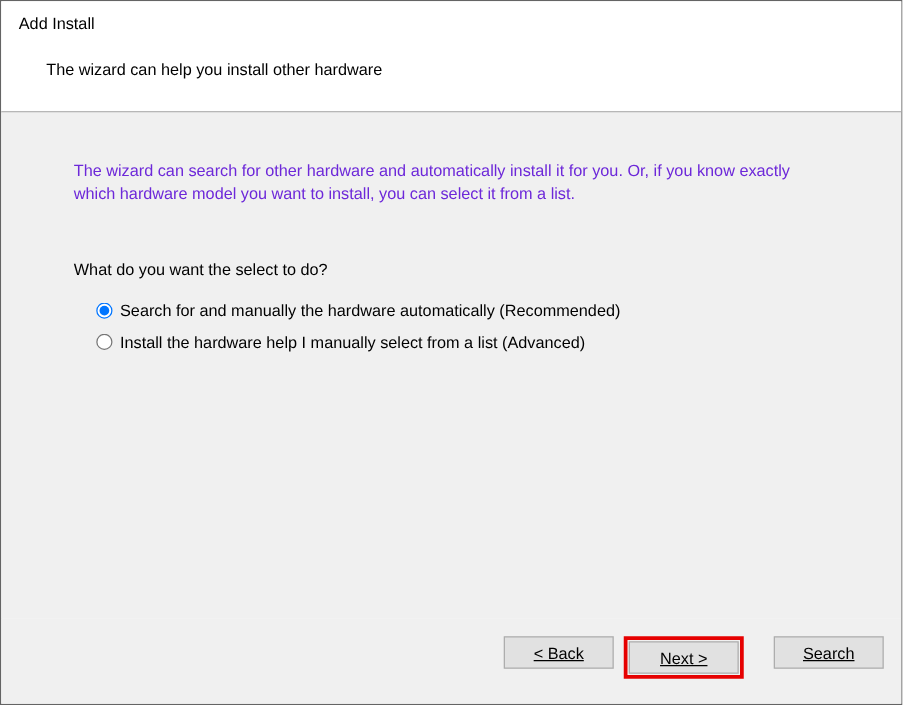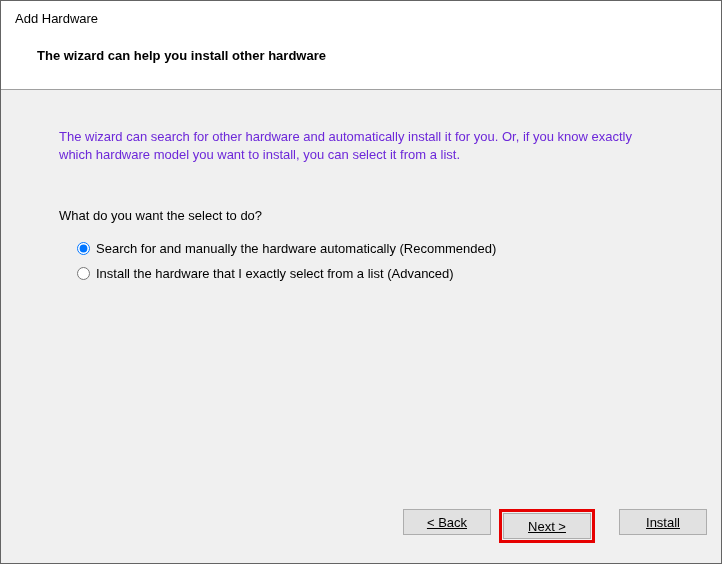--- a/index.html
+++ b/index.html
@@ -26,21 +26,21 @@
       background: #ffffff;
       border-bottom: 1px solid #a0a0a0;
     }
     .dialog-title {
       font-size: 13px;
       font-weight: 400;
       margin-bottom: 22px;
     }
     .header-subtitle {
       font-size: 13px;
-      font-weight: 700;
+      font-weight: 400;
       margin-left: 22px;
     }
     .content {
       flex: 1;
       background: #f0f0f0;
       padding: 38px 58px 20px 58px;
     }
     .description {
       font-size: 13px;
       line-height: 1.4;
@@ -93,40 +93,40 @@
     }
     .footer-spacer {
       width: 8px;
     }
   </style>
 </head>
 <body>
 
 <div class="window">
   <div class="header">
-    <div class="dialog-title">Add Hardware</div>
+    <div class="dialog-title">Add Install</div>
     <div class="header-subtitle">The wizard can help you install other hardware</div>
   </div>
 
   <div class="content">
     <p class="description">The wizard can search for other hardware and automatically install it for you. Or, if you know exactly which hardware model you want to install, you can select it from a list.</p>
     <p class="question">What do you want the select to do?</p>
     <div class="radio-group">
       <label class="radio-option">
         <input type="radio" name="wizard-action" checked="" style="">
         <span>Search for and manually the hardware automatically (Recommended)</span>
       </label>
       <label class="radio-option">
         <input type="radio" name="wizard-action" style="">
-        <span>Install the hardware that I exactly select from a list (Advanced)</span>
+        <span>Install the hardware help I manually select from a list (Advanced)</span>
       </label>
     </div>
   </div>
 
   <div class="footer">
     <button class="btn">&lt; Back</button>
     <span class="btn-highlighted-wrapper">
       <button class="btn">Next &gt;</button>
     </span>
     <span class="footer-spacer"></span>
-    <button class="btn">Install</button>
+    <button class="btn">Search</button>
   </div>
 </div>
 
 </body></html>

